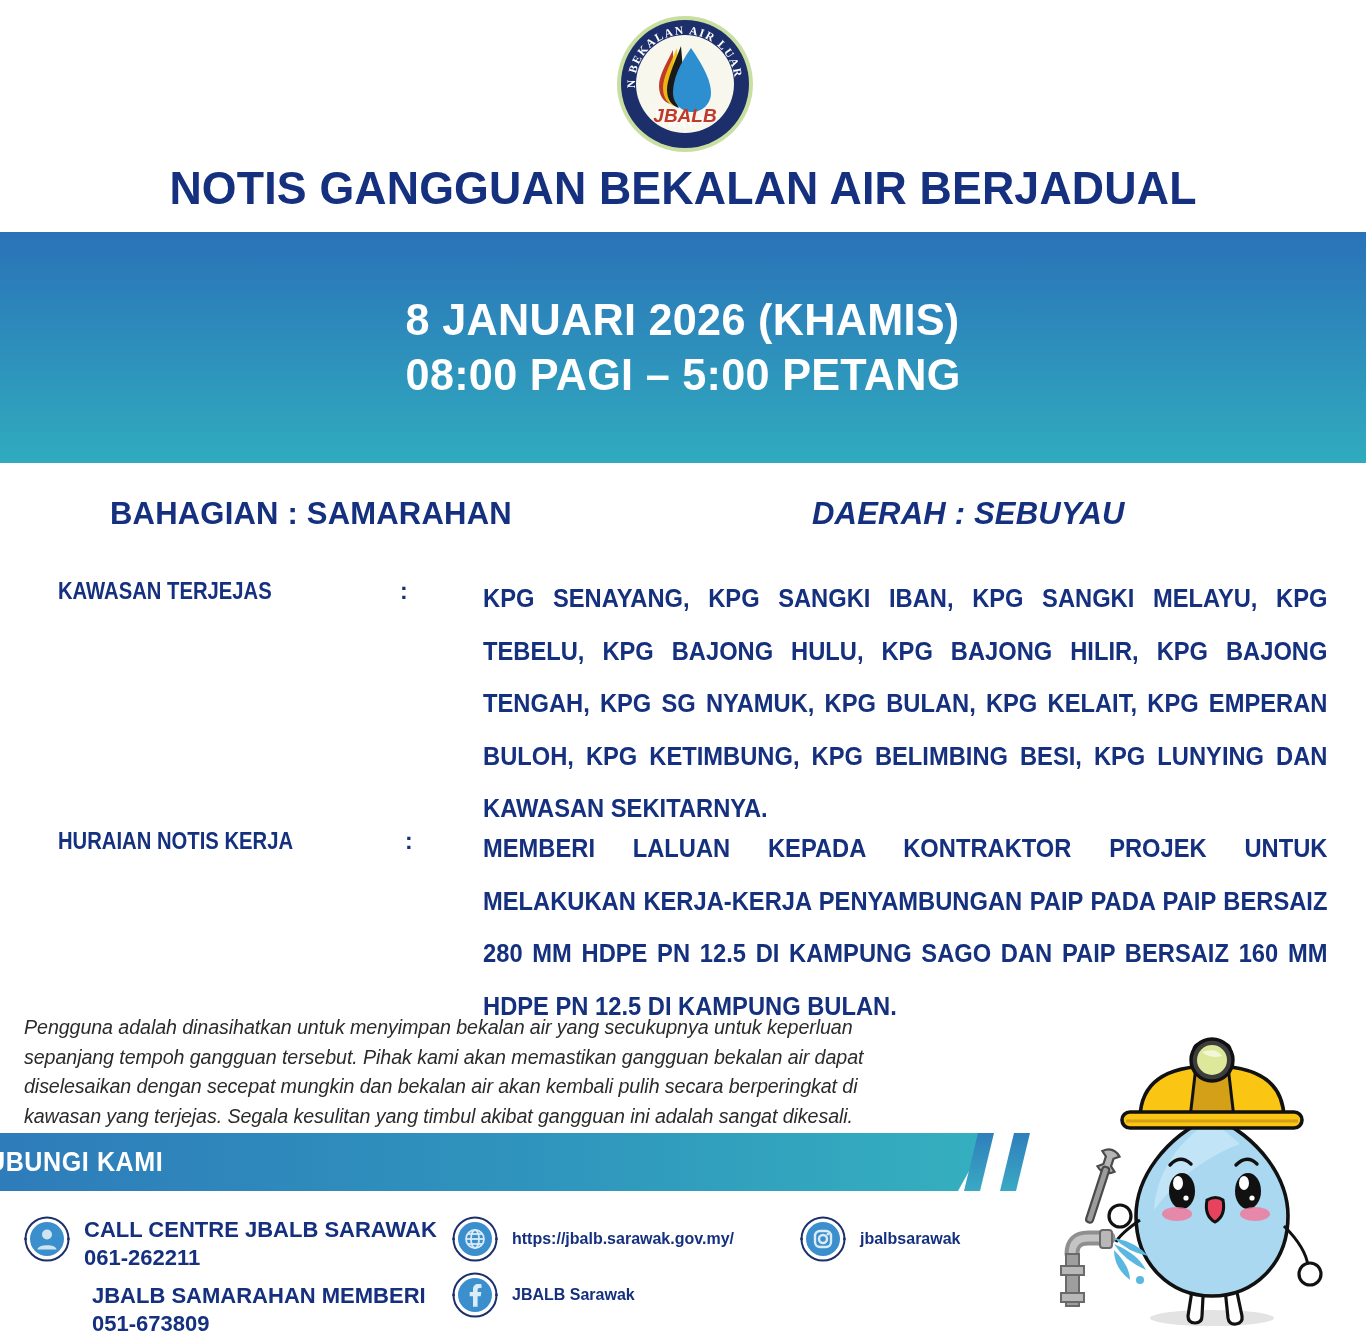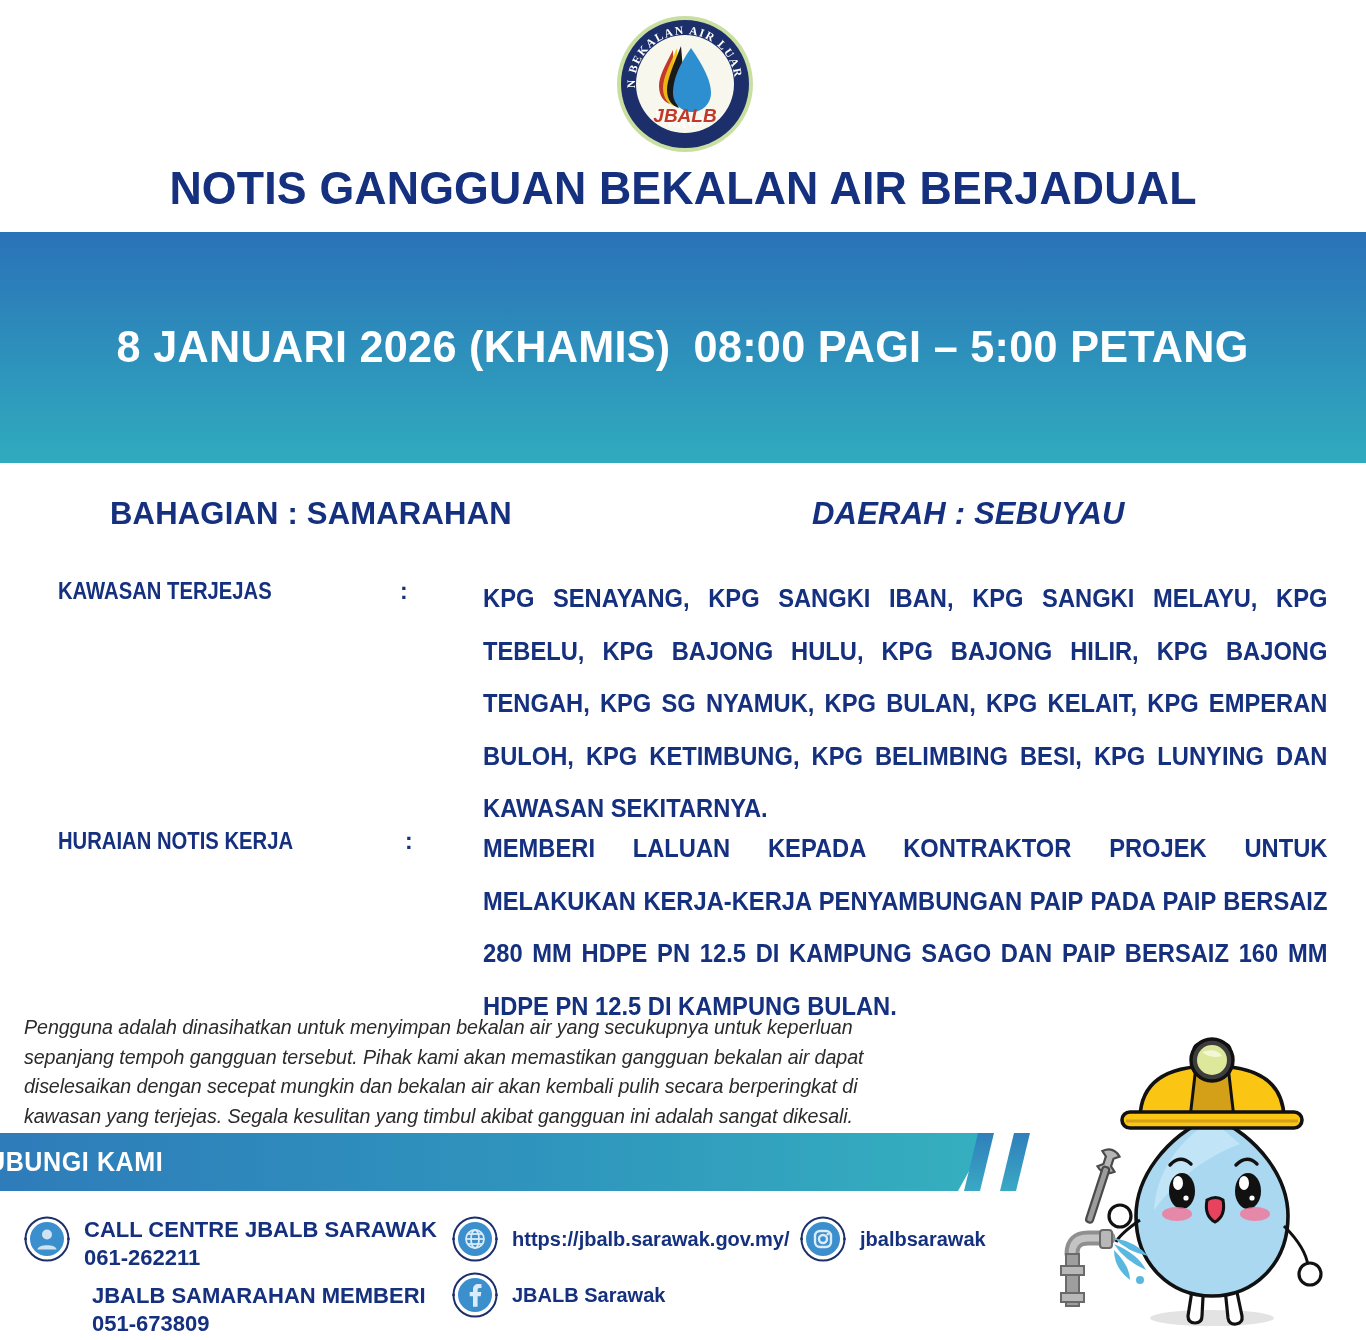--- a/index.html
+++ b/index.html
@@ -22,21 +22,21 @@
     font-weight:bold;font-size:47px;letter-spacing:0.2px;
     color:#14307e;
     transform:scaleX(0.95);transform-origin:center center;
     white-space:nowrap;
   }
 
   
   .date-banner{
     position:absolute;left:0;top:232px;width:1366px;height:231px;
     background:linear-gradient(180deg,#2a72b8 0%,#2d8cbb 45%,#30abbe 100%);
-    display:flex;flex-direction:row;align-items:center;justify-content:center;
+    display:flex;flex-direction:column;align-items:center;justify-content:center;
   }
   .date-line{
     color:#ffffff;font-weight:bold;font-size:45px;letter-spacing:0.3px;
     transform:scaleX(0.96);transform-origin:center;
     line-height:1.22;white-space:nowrap;
   }
 
   
   .div-row{position:absolute;left:0;top:496px;width:1099px;height:40px;}
   .div-item{
@@ -100,21 +100,21 @@
   .contact{position:absolute;display:flex;align-items:flex-start;}
   .ic{
     position:relative;width:46px;height:46px;flex:0 0 46px;
   }
   .ic svg{display:block;width:46px;height:46px;}
   .ctext{margin-left:14px;}
   .ctext .l1,.ctext .l2{
     font-weight:bold;font-size:22px;color:#14307e;line-height:1.28;white-space:nowrap;
   }
   .link-text{
-    font-weight:bold;font-size:20px;color:#14307e;white-space:nowrap;
+    font-weight:bold;font-size:16px;color:#14307e;white-space:nowrap;
     margin-left:14px;align-self:center;
   }
 
   #c-call{left:24px;top:1216px;}
   #c-call2{left:92px;top:1282px;}
   #c-web{left:452px;top:1216px;}
   #c-fb{left:452px;top:1272px;justify-content:center;}
   #c-ig{left:800px;top:1216px;}
 
   

